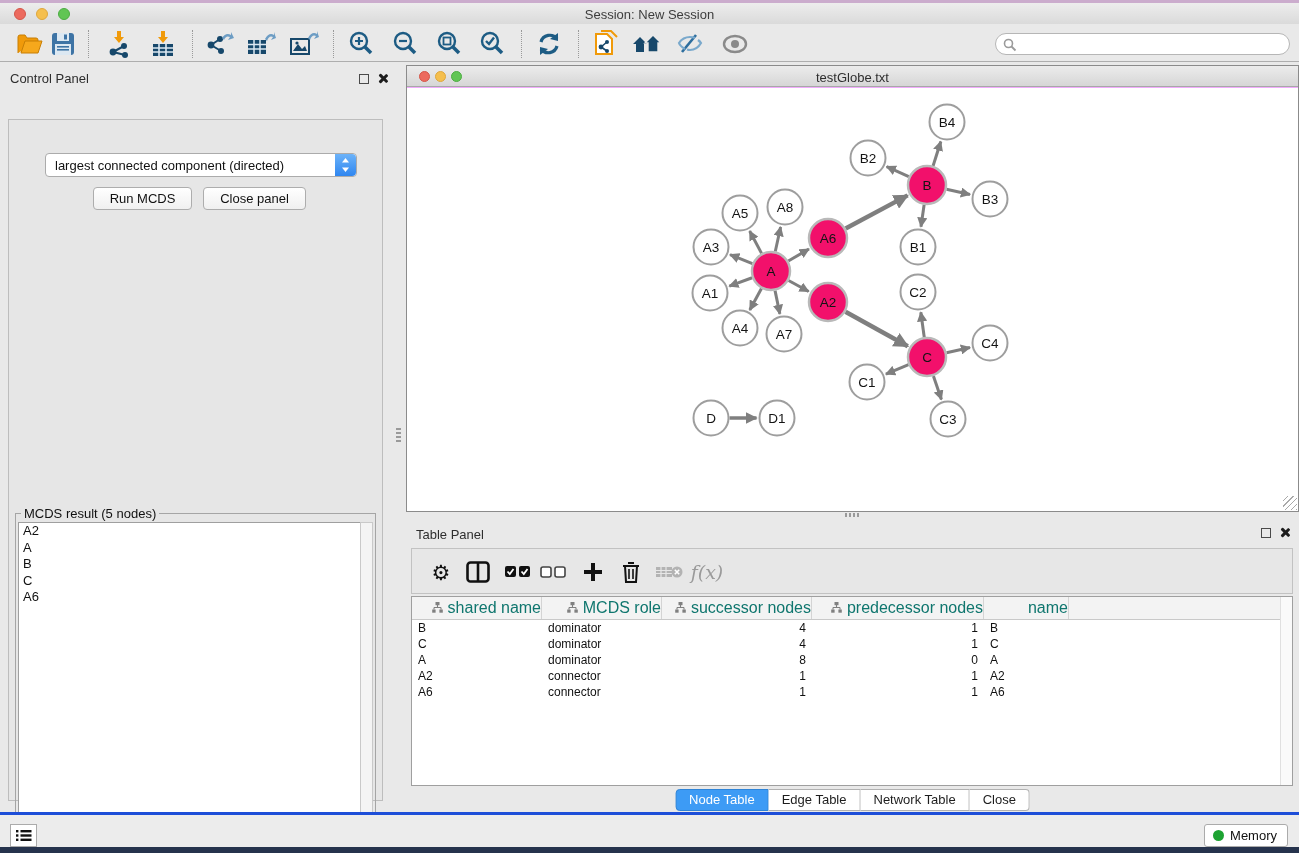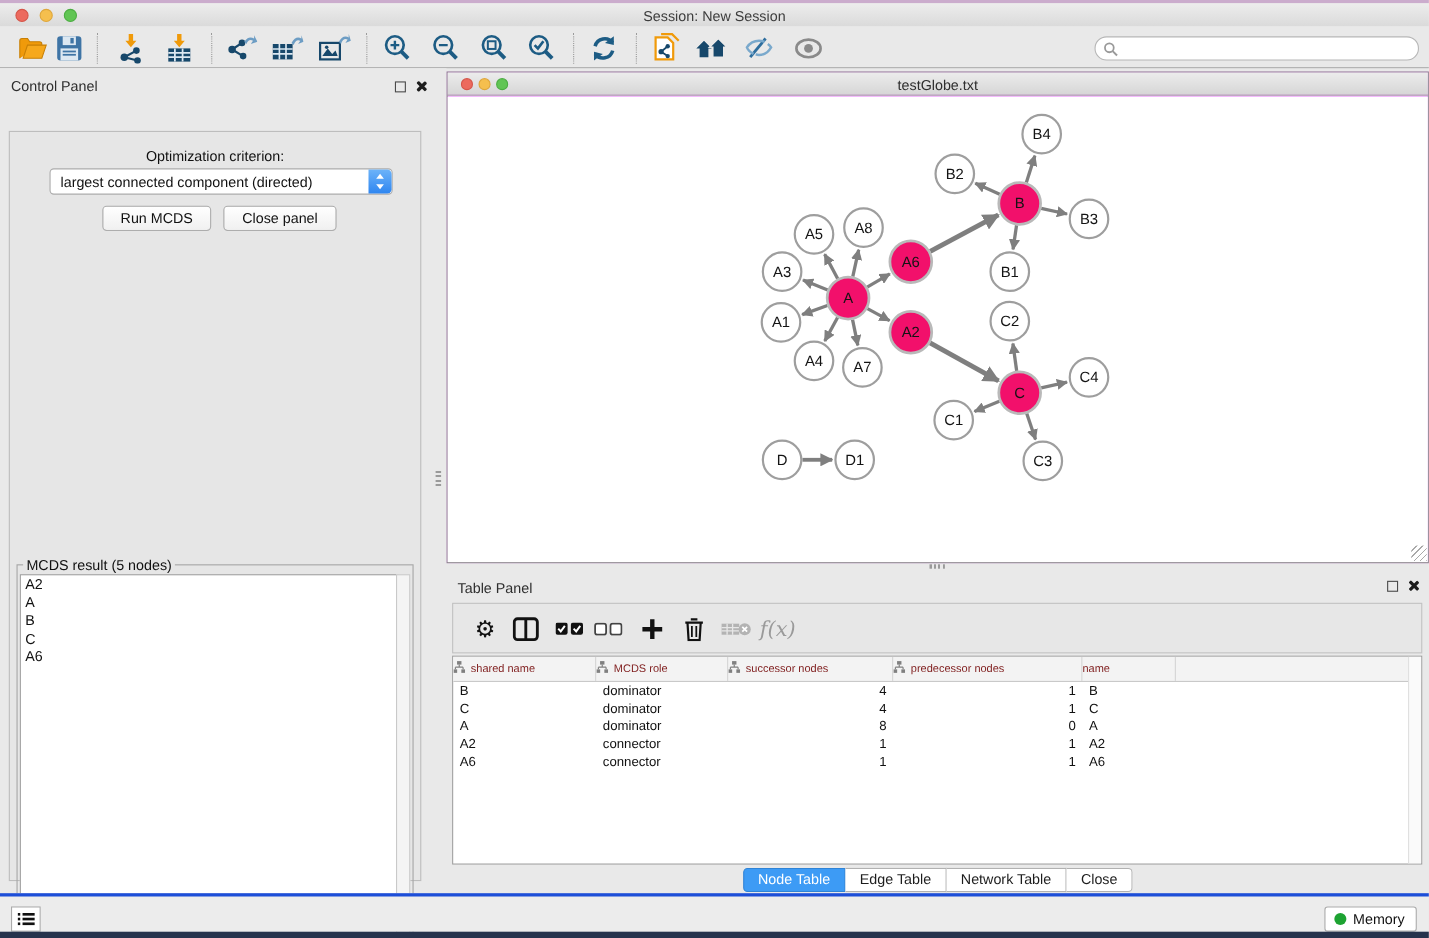--- a/index.html
+++ b/index.html
@@ -82,22 +82,22 @@
   .tp-toolbar { position:absolute; left:5px; top:30px; width:882px; height:46px;
     background:#e7e7e7; border:1px solid #c2c2c2; }
   .tp-ic { position:absolute; top:8px; transform:translateX(-50%); width:34px; height:30px;
     display:flex; align-items:center; justify-content:center; }
   .fx { font-family:"DejaVu Serif", serif; font-style:italic; font-size:19px; color:#9a9a9a; }
   .gear { font-size:21px; color:#111; line-height:1; }
   .ntable { position:absolute; left:5px; top:78px; width:882px; height:190px;
     background:#fff; border:1px solid #9f9f9f; overflow:hidden; }
   .thead { display:grid; grid-template-columns:130px 120px 150px 172px 85px 1fr; height:23px;
     background:#f3f3f3; border-bottom:1px solid #c9c9c9; }
-  .th { display:flex; align-items:center; justify-content:flex-start; gap:5px; font-size:10px;
-    color:#7f1d1d; border-right:1px solid #d4d4d4; overflow:hidden; }
+  .th { display:flex; align-items:center; justify-content:flex-end; gap:5px; font-size:16px;
+    color:#0f766e; border-right:1px solid #d4d4d4; overflow:hidden; }
   .th:last-child{ border-right:none; }
   .trow { display:grid; grid-template-columns:130px 120px 150px 172px 85px 1fr; height:16px; }
   .td { font-size:12px; color:#111; line-height:16px; padding:0 6px; white-space:nowrap; overflow:hidden; }
   .td.num { text-align:right; }
   .t-scroll { position:absolute; right:0; top:0; width:12px; height:100%; background:#fafafa; border-left:1px solid #e0e0e0; }
   .bt-tabs { position:absolute; left:50%; transform:translateX(-50%); top:271px; display:flex; }
 
   
   .statusbar { position:absolute; left:0; top:812px; width:1299px; height:35px;
     background:#ececec; border-top:3px solid #1d4ed8; }
@@ -258,21 +258,20 @@
       </span>
       <input type="text" value="" style="">
     </span>
   </div>
 
   <div class="cpanel">
     <div class="panel-title">Control Panel</div>
     <span class="float-ic" style="left:359px; top:12px;"></span>
     <span class="x-ic" style="left:377px; top:11px;"></span>
     <div class="cp-content">
-      <div class="opt-label">Optimization criterion:</div>
       <div class="dropdown">
         <span class="dval">largest connected component (directed)</span>
         <span class="stepper">
           <svg width="21" height="22" viewBox="0 0 21 22">
               <path d="M10.5 4 L14 8.5 L7 8.5 Z" fill="#fff"></path>
               <path d="M10.5 18 L7 13.5 L14 13.5 Z" fill="#fff"></path>
             </svg>
         </span>
       </div>
       <div class="btn" style="left:84px; top:67px; width:99px;">Run MCDS</div>

